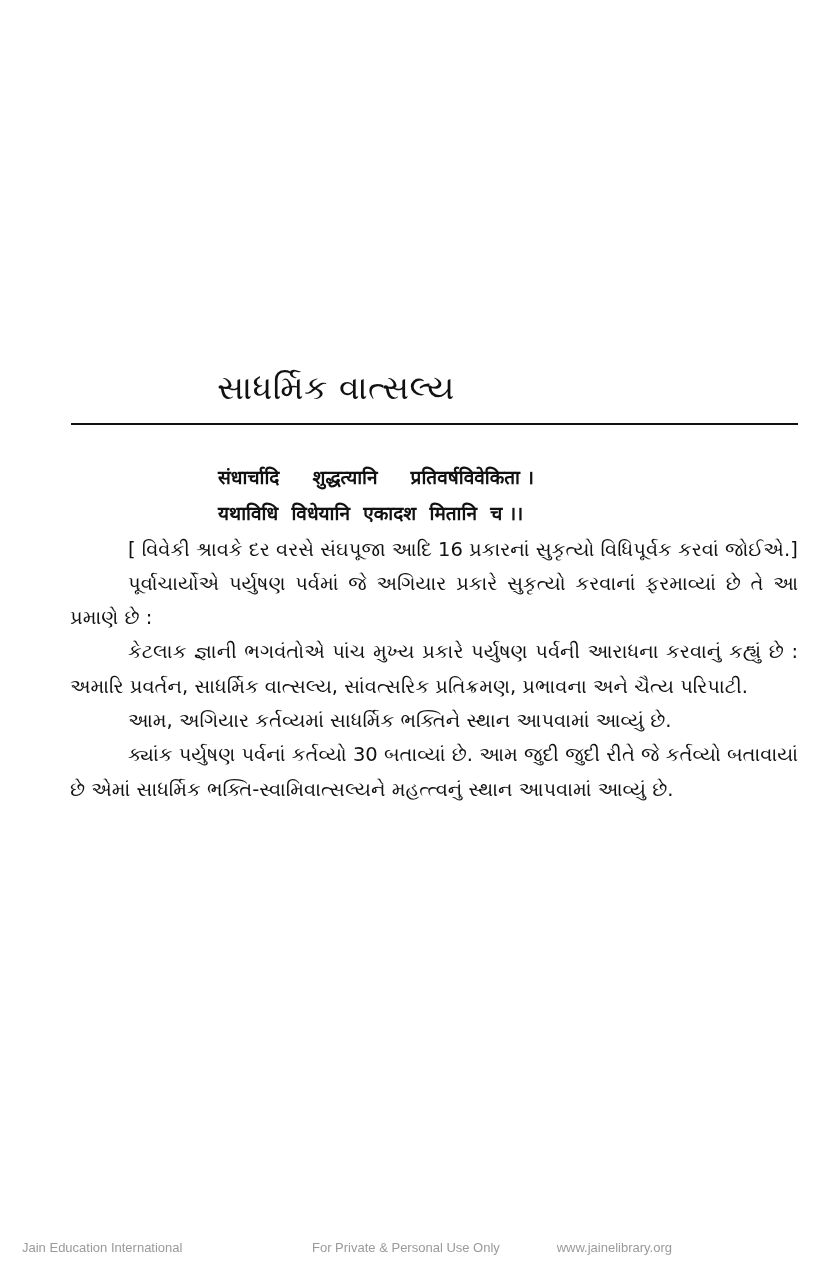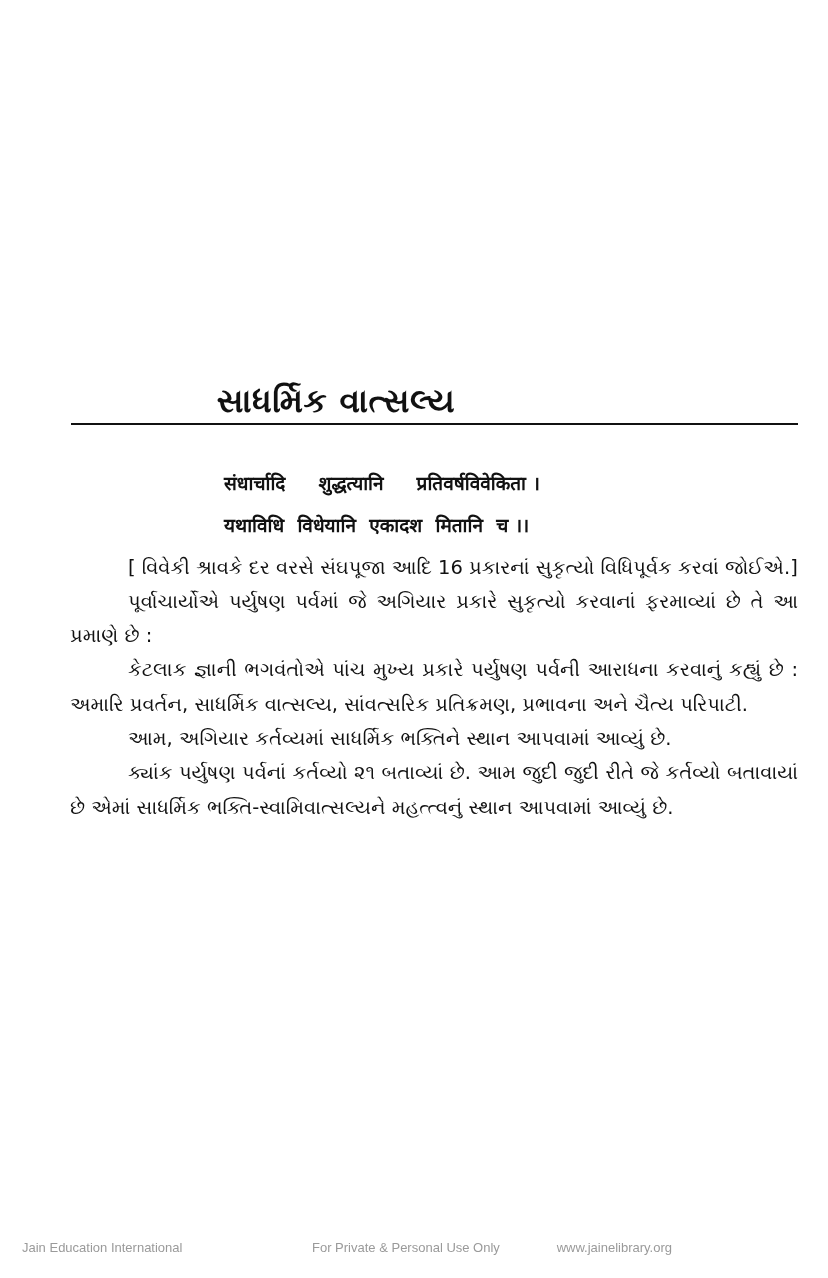--- a/index.html
+++ b/index.html
@@ -1,34 +1,34 @@
 <!DOCTYPE html>
 <html><head>
   <meta charset="utf-8">
   <style>
     html, body { margin: 0; padding: 0; background: #ffffff; }
     body {
       width: 828px; height: 1278px; position: relative; overflow: hidden;
       font-family: "DejaVu Sans", sans-serif; color: #111111;
     }
     .page-title {
-      position: absolute; left: 0; width: 672px; top: 381px;
-      text-align: center; font-size: 33px; font-weight: bold; letter-spacing: 0.5px;
+      position: absolute; left: 0; width: 672px; top: 368px;
+      text-align: center; font-size: 33px; font-weight: normal; letter-spacing: 0.5px;
       color: #111;
     }
     .title-rule {
       position: absolute; left: 71px; width: 727px; top: 423px; height: 2px; background: #111;
     }
     .body-text {
       position: absolute; left: 70px; width: 728px; top: 458px;
       font-size: 19.5px; line-height: 34.3px; text-align: justify;
     }
     .para { margin: 0; text-indent: 58px; }
     .verse {
-      margin: 8px; padding-left: 146px; font-weight: bold; font-size: 19px; line-height: 34.3px;
+      margin: 2px; padding-left: 146px; font-weight: bold; font-size: 19px; line-height: 34.3px;
       white-space: pre;
     }
     .footer {
       position: absolute; top: 1240px; left: 0; width: 696px; height: 18px;
       font-family: "Liberation Sans", sans-serif; font-size: 13px; color: #9a9a9a;
     }
     .footer span { position: absolute; top: 0; }
     .footer .f-left { left: 22px; }
     .footer .f-mid { left: 292px; margin-left: 20px; }
     .footer .f-right { right: 24px; }
@@ -39,20 +39,20 @@
 <div class="page-title">સાધર્મિક વાત્સલ્ય</div>
 <div class="title-rule"></div>
 
 <div class="body-text">
   <p class="verse">संधार्चादि     शुद्धत्यानि     प्रतिवर्षविवेकिता ।</p>
   <p class="verse">यथाविधि  विधेयानि  एकादश  मितानि  च ।।</p>
   <p class="para">[ વિવેકી શ્રાવકે દર વરસે સંઘપૂજા આદિ 16 પ્રકારનાં સુકૃત્યો વિધિપૂર્વક કરવાં જોઈએ.]</p>
   <p class="para">પૂર્વાચાર્યોએ પર્યુષણ પર્વમાં જે અગિયાર પ્રકારે સુકૃત્યો કરવાનાં ફરમાવ્યાં છે તે આ પ્રમાણે છે :</p>
   <p class="para">કેટલાક જ્ઞાની ભગવંતોએ પાંચ મુખ્ય પ્રકારે પર્યુષણ પર્વની આરાધના કરવાનું કહ્યું છે : અમારિ પ્રવર્તન, સાધર્મિક વાત્સલ્ય, સાંવત્સરિક પ્રતિક્રમણ, પ્રભાવના અને ચૈત્ય પરિપાટી.</p>
   <p class="para">આમ, અગિયાર કર્તવ્યમાં સાધર્મિક ભક્તિને સ્થાન આપવામાં આવ્યું છે.</p>
-  <p class="para">ક્યાંક પર્યુષણ પર્વનાં કર્તવ્યો ૨૧ બતાવ્યાં છે. આમ જુદી જુદી રીતે જે કર્તવ્યો બતાવાયાં છે એમાં સાધર્મિક ભક્તિ-સ્વામિવાત્સલ્યને મહત્ત્વનું સ્થાન આપવામાં આવ્યું છે.</p>
+  <p class="para">ક્યાંક પર્યુષણ પર્વનાં કર્તવ્યો 30 બતાવ્યાં છે. આમ જુદી જુદી રીતે જે કર્તવ્યો બતાવાયાં છે એમાં સાધર્મિક ભક્તિ-સ્વામિવાત્સલ્યને મહત્ત્વનું સ્થાન આપવામાં આવ્યું છે.</p>
 </div>
 
 <div class="footer">
   <span class="f-left">Jain Education International</span>
   <span class="f-mid">For Private &amp; Personal Use Only</span>
   <span class="f-right">www.jainelibrary.org</span>
 </div>
 
 </body></html>

